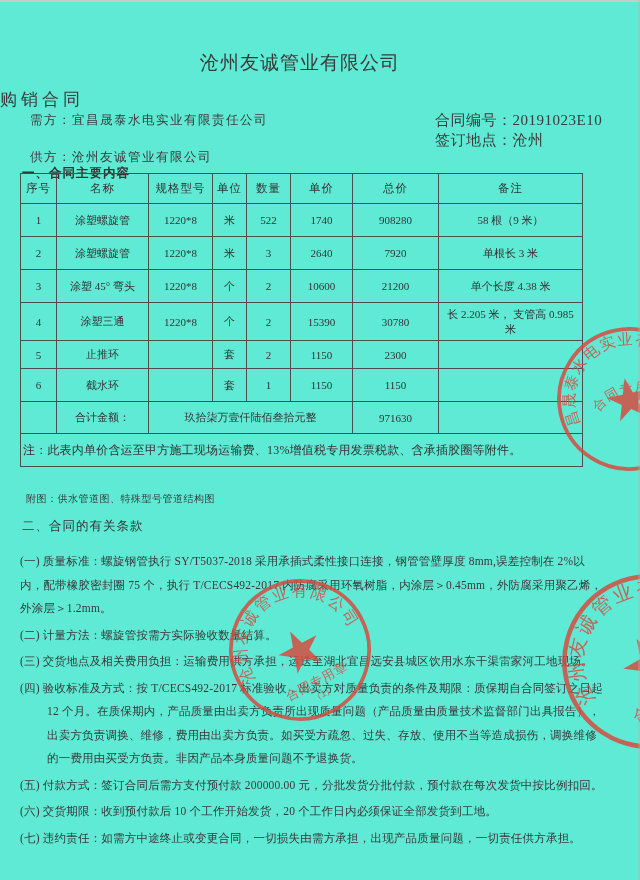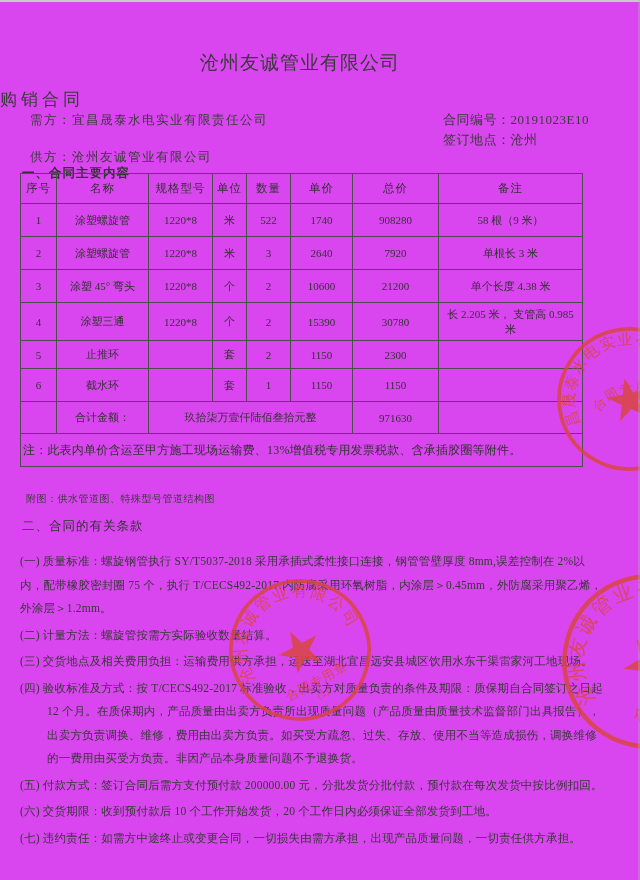--- a/index.html
+++ b/index.html
@@ -1,32 +1,32 @@
 <!DOCTYPE html>
 <html><head>
 <meta charset="utf-8">
 <style>
   html,body{margin:0;padding:0;background:#ffffff;}
   .page{
     position:relative;width:640px;height:880px;overflow:hidden;
-    background:#d946ef;
+    background:#5eead4;
     font-family:"Liberation Serif","DejaVu Serif",serif;
     color:#333;
   }
   .page::before{content:"";position:absolute;left:0;top:0;width:640px;height:2px;background:#c9c9c9;}
   .page::after{content:"";position:absolute;right:0;top:0;width:2px;height:880px;background:rgba(180,180,180,.35);}
 
   .h1{position:absolute;top:50px;left:0;width:600px;text-align:center;
       font-size:19px;letter-spacing:1px;color:#3a3a3a;font-weight:500;}
   .h2{position:absolute;top:88px;left:0;width:600px;text-align:left;
       font-size:17px;letter-spacing:4px;color:#3a3a3a;font-weight:500;}
 
   .parties{position:absolute;left:30px;top:112px;font-size:12.5px;letter-spacing:1.5px;color:#3b3b3b;}
   .party-line{margin-bottom:20px;}
-  .sign-block{position:absolute;left:435px;top:110px;font-size:13px;letter-spacing:.5px;color:#3b3b3b;line-height:20px;margin-left:8px;}
+  .sign-block{position:absolute;left:435px;top:110px;font-size:15px;letter-spacing:.5px;color:#3b3b3b;line-height:20px;}
 
   .sec1-heading{position:absolute;left:22px;top:165px;font-size:12.5px;font-weight:bold;letter-spacing:1px;color:#333;}
 
   table.items{position:absolute;left:20px;top:173px;width:562px;border-collapse:collapse;
       font-size:11px;color:#333;table-layout:fixed;}
   table.items th,table.items td{border:1px solid #4d4d4d;text-align:center;vertical-align:middle;
       padding:1px 2px;font-weight:normal;overflow:hidden;}
   table.items thead tr{height:30px;}
   table.items thead th{font-size:11.5px;letter-spacing:1px;}
   table.items .total-row{height:32px;}

